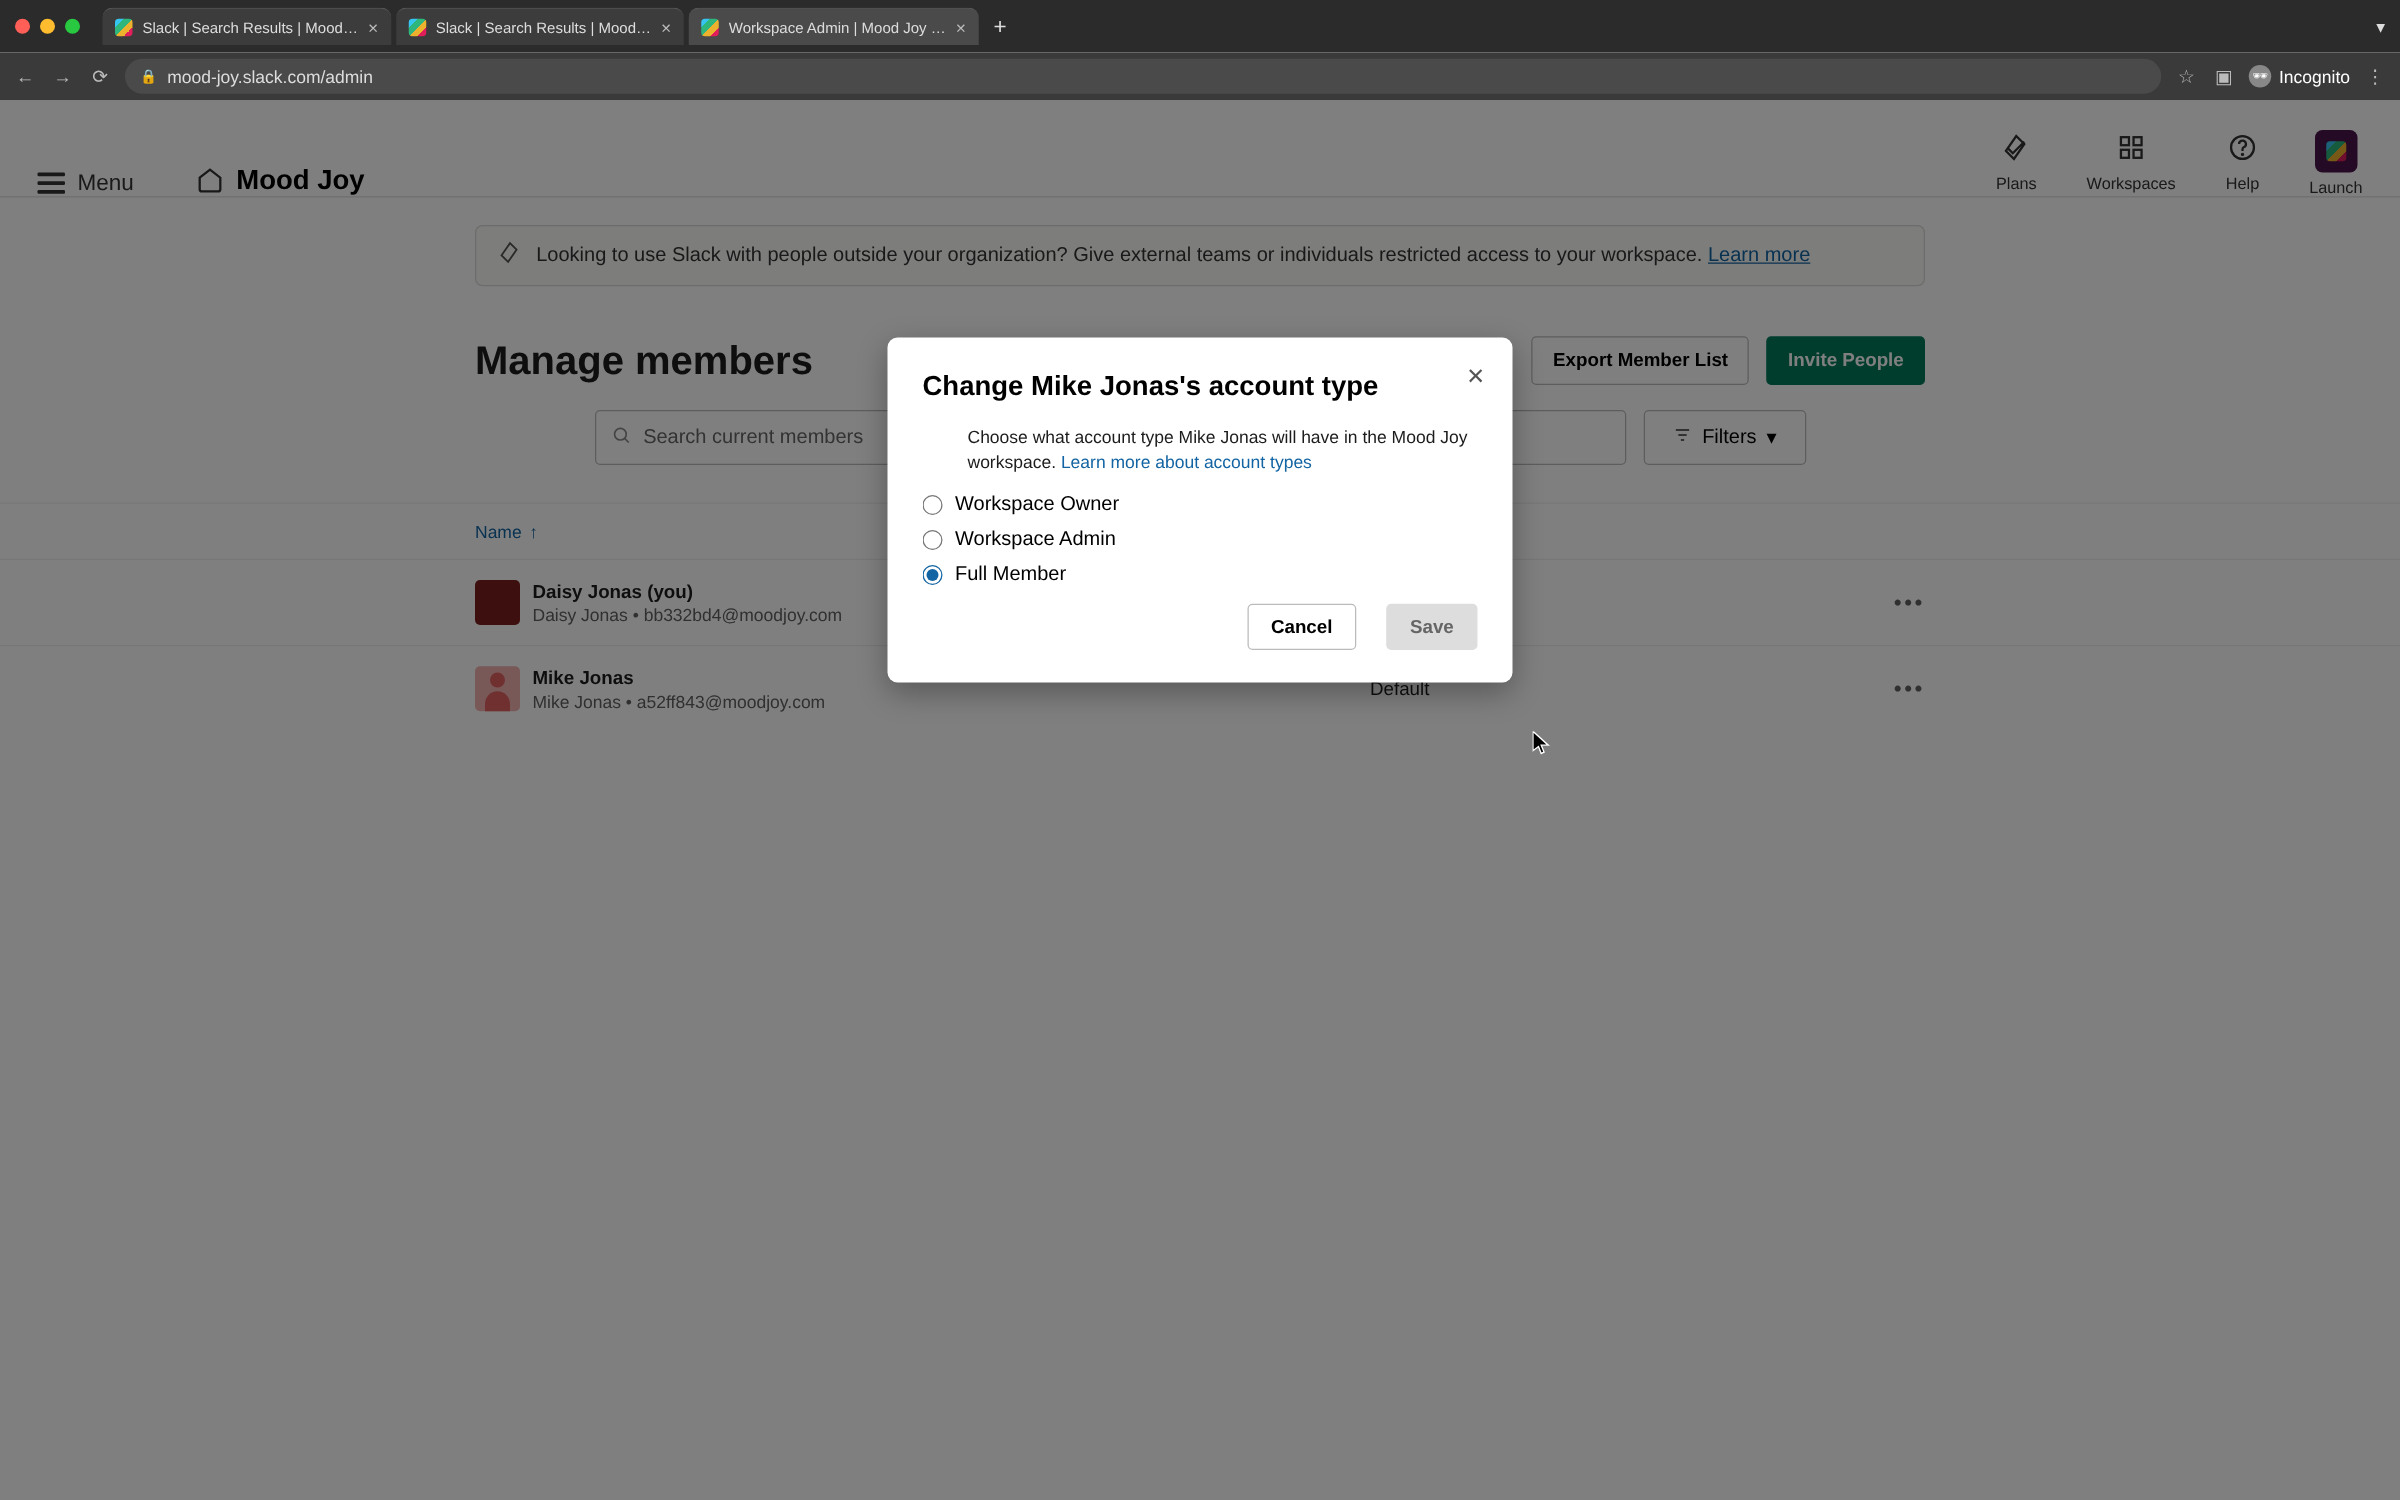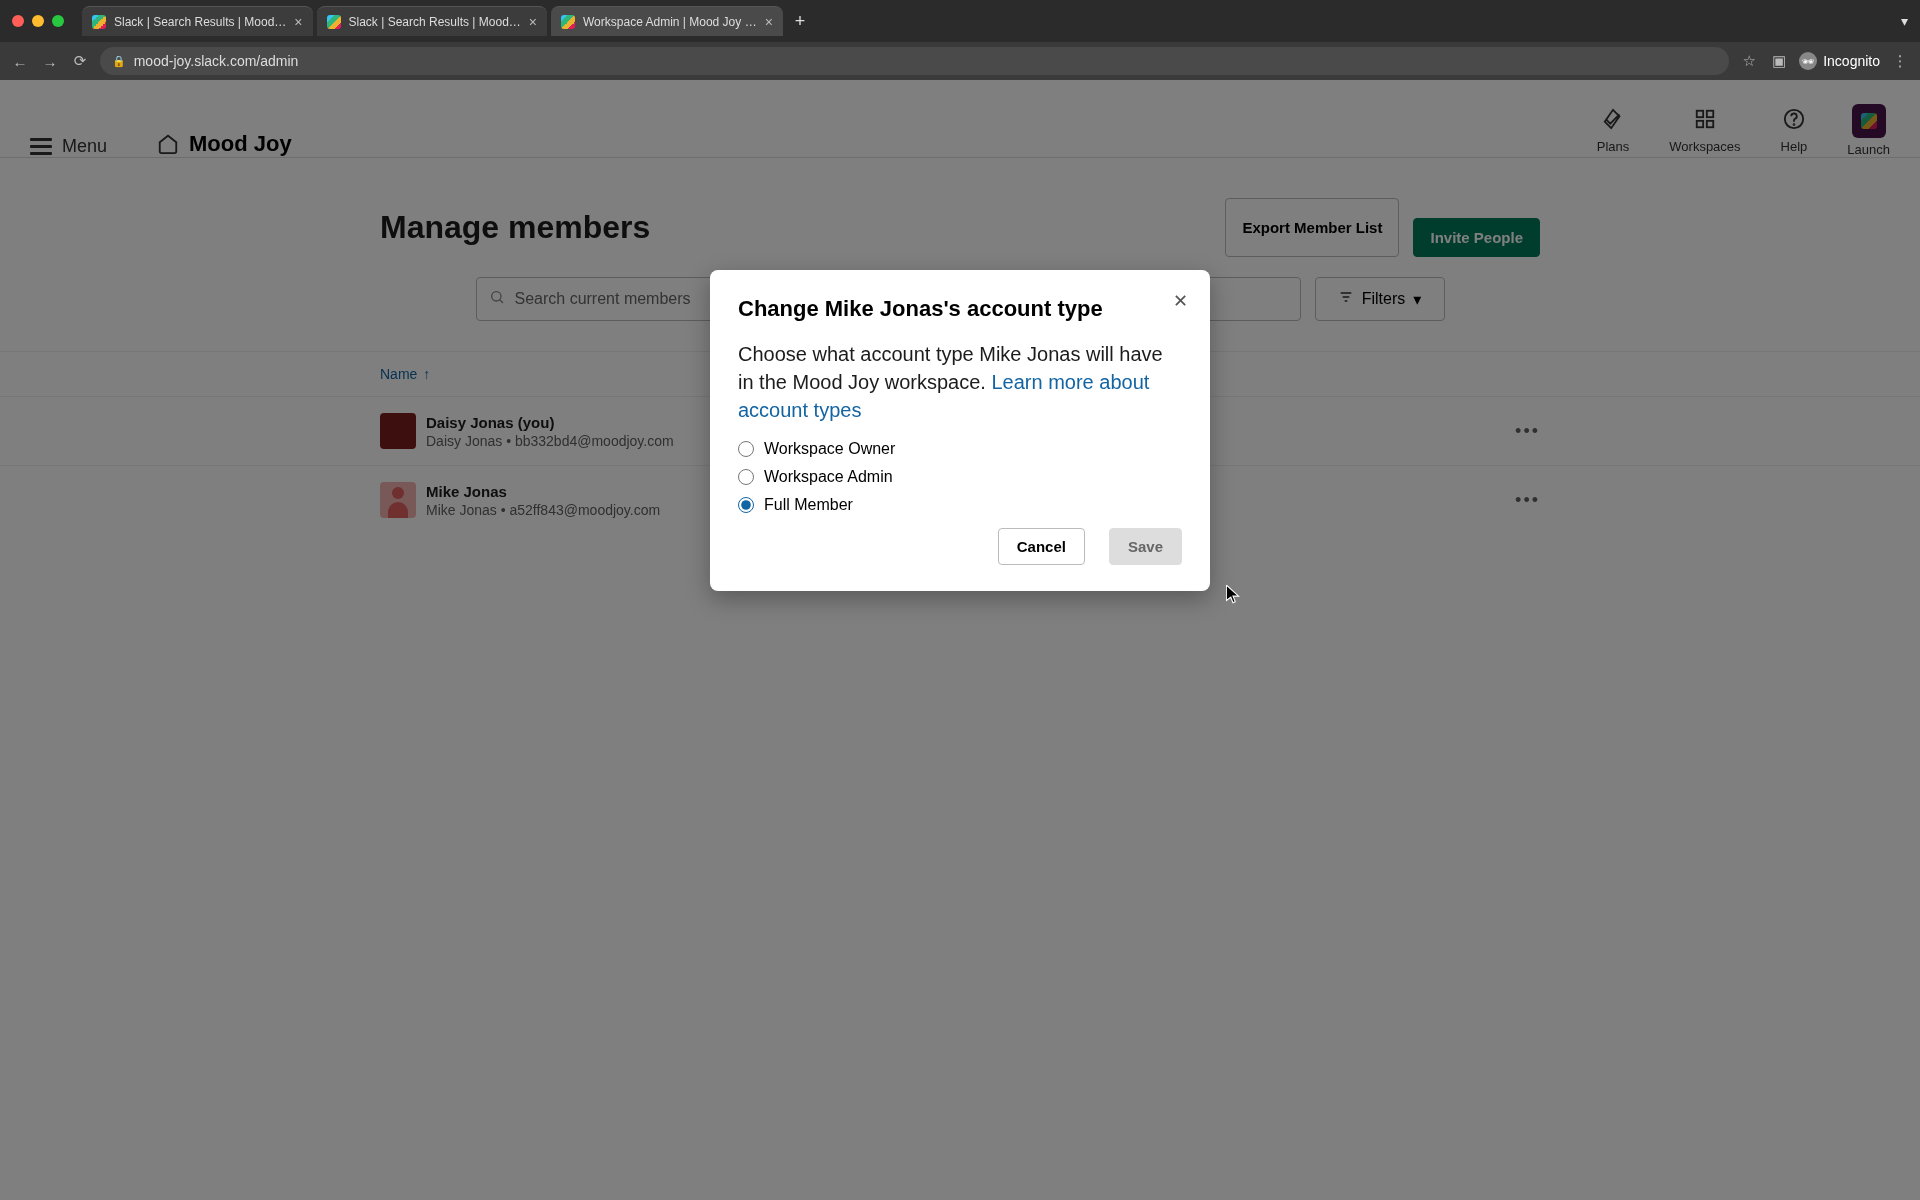--- a/index.html
+++ b/index.html
@@ -83,21 +83,21 @@
     }
     .info-banner a { color: #1264a3; text-decoration: underline; }
     .rocket-icon { font-size: 18px; color:#555;}
     
     .page-title-row {
       width: 1160px; margin: 40px auto 0; display: flex; align-items: center;
     }
     .page-title { font-size: 32px; font-weight: 800; color: #1d1c1d; }
     .title-actions { margin-left: auto; display: flex; gap: 14px; }
     .btn { border-radius: 4px; padding: 10px 16px; font-size: 15px; font-weight: 600; border: 1px solid #bbb; background:#fff; }
-    .btn.green { background: #007a5a; color: #fff; border-color:#007a5a;margin-top:20px; }
+    .btn.green { background: #007a5a; color: #fff; border-color:#007a5a; }
     
     .search-row { width: 969px; margin: 20px auto 0; display: flex; gap: 14px; }
     .search-box { flex: 1; border: 1px solid #bbb; border-radius: 4px; height: 44px; display: flex; align-items: center; padding: 0 12px; gap: 10px; color:#666; font-size:16px;}
     .filter-btn { width: 130px; border: 1px solid #bbb; border-radius: 4px; display: flex; align-items: center; justify-content: center; gap: 8px; font-size: 16px;}
     
     .table-wrap { margin-top: 30px; border-top: 1px solid #eee; }
     .table-header { width: 100%; display:flex; padding: 14px 0; color:#444; font-size:14px;}
     .table-header-inner { width: 1160px; margin: 0 auto; display:flex; }
     .col-name { flex: 0 0 720px; color:#1264a3; display:flex; align-items:center; gap:6px;}
     .col-auth { flex: 0 0 300px; }
@@ -117,21 +117,21 @@
       position: absolute; inset: 80px 0 0 0; background: rgba(0,0,0,0.5);
       display: flex; align-items: flex-start; justify-content: center;
     }
     .modal {
       margin-top: 190px; width: 500px; background: #fff; border-radius: 8px;
       padding: 26px 28px; box-shadow: 0 8px 24px rgba(0,0,0,0.3);
       position: relative;
     }
     .modal-title { font-size: 22px; font-weight: 800; margin-bottom: 18px; }
     .modal-close { position: absolute; top: 20px; right: 22px; font-size: 18px; color: #555; }
-    .modal-desc { font-size: 20px; color:#1d1c1d; line-height: 1.4; margin-bottom: 16px;}
+    .modal-desc { font-size: 14px; color:#1d1c1d; line-height: 1.4; margin-bottom: 16px; margin-left: 36px;}
     .modal-desc a { color:#1264a3; text-decoration:none; }
     .radio-group { display:flex; flex-direction:column; gap: 10px; margin-bottom: 14px;}
     .radio-item { display:flex; align-items:center; gap: 10px; font-size:16px; }
     .radio-item input { width:16px; height:16px; accent-color:#1264a3;}
     .notice-box {
       border: 1px solid #ccc; border-radius: 6px; padding: 14px 16px; font-size:15px; line-height:1.5;
       color:#1d1c1d; margin-bottom: 20px;
     }
     .notice-box strong { font-weight:700;}
     .notice-box .ul { text-decoration: underline; }
@@ -241,20 +241,31 @@
       </div>
       <div class="header-action">
         <div class="launch-btn">
             <span class="slack-glyph"></span>
           </div>
         <span>Launch</span>
       </div>
     </div>
   </div>
 
+  <div class="info-banner">
+    <span class="rocket-icon">
+      <svg width="18" height="18" viewBox="0 0 24 24" fill="none" stroke="#555" stroke-width="2">
+          <path d="M12 2l7 7-9 13-7-7z"></path>
+        </svg>
+    </span>
+    <span>
+      <span>Looking to use Slack with people outside your organization? Give external teams or individuals restricted access to your workspace.</span>
+      <a href="#">Learn more</a>
+    </span>
+  </div>
 
   <div class="page-title-row">
     <div class="page-title">Manage members</div>
     <div class="title-actions">
       <button class="btn">Export Member List</button>
       <button class="btn green">Invite People</button>
     </div>
   </div>
 
   <div class="search-row">

